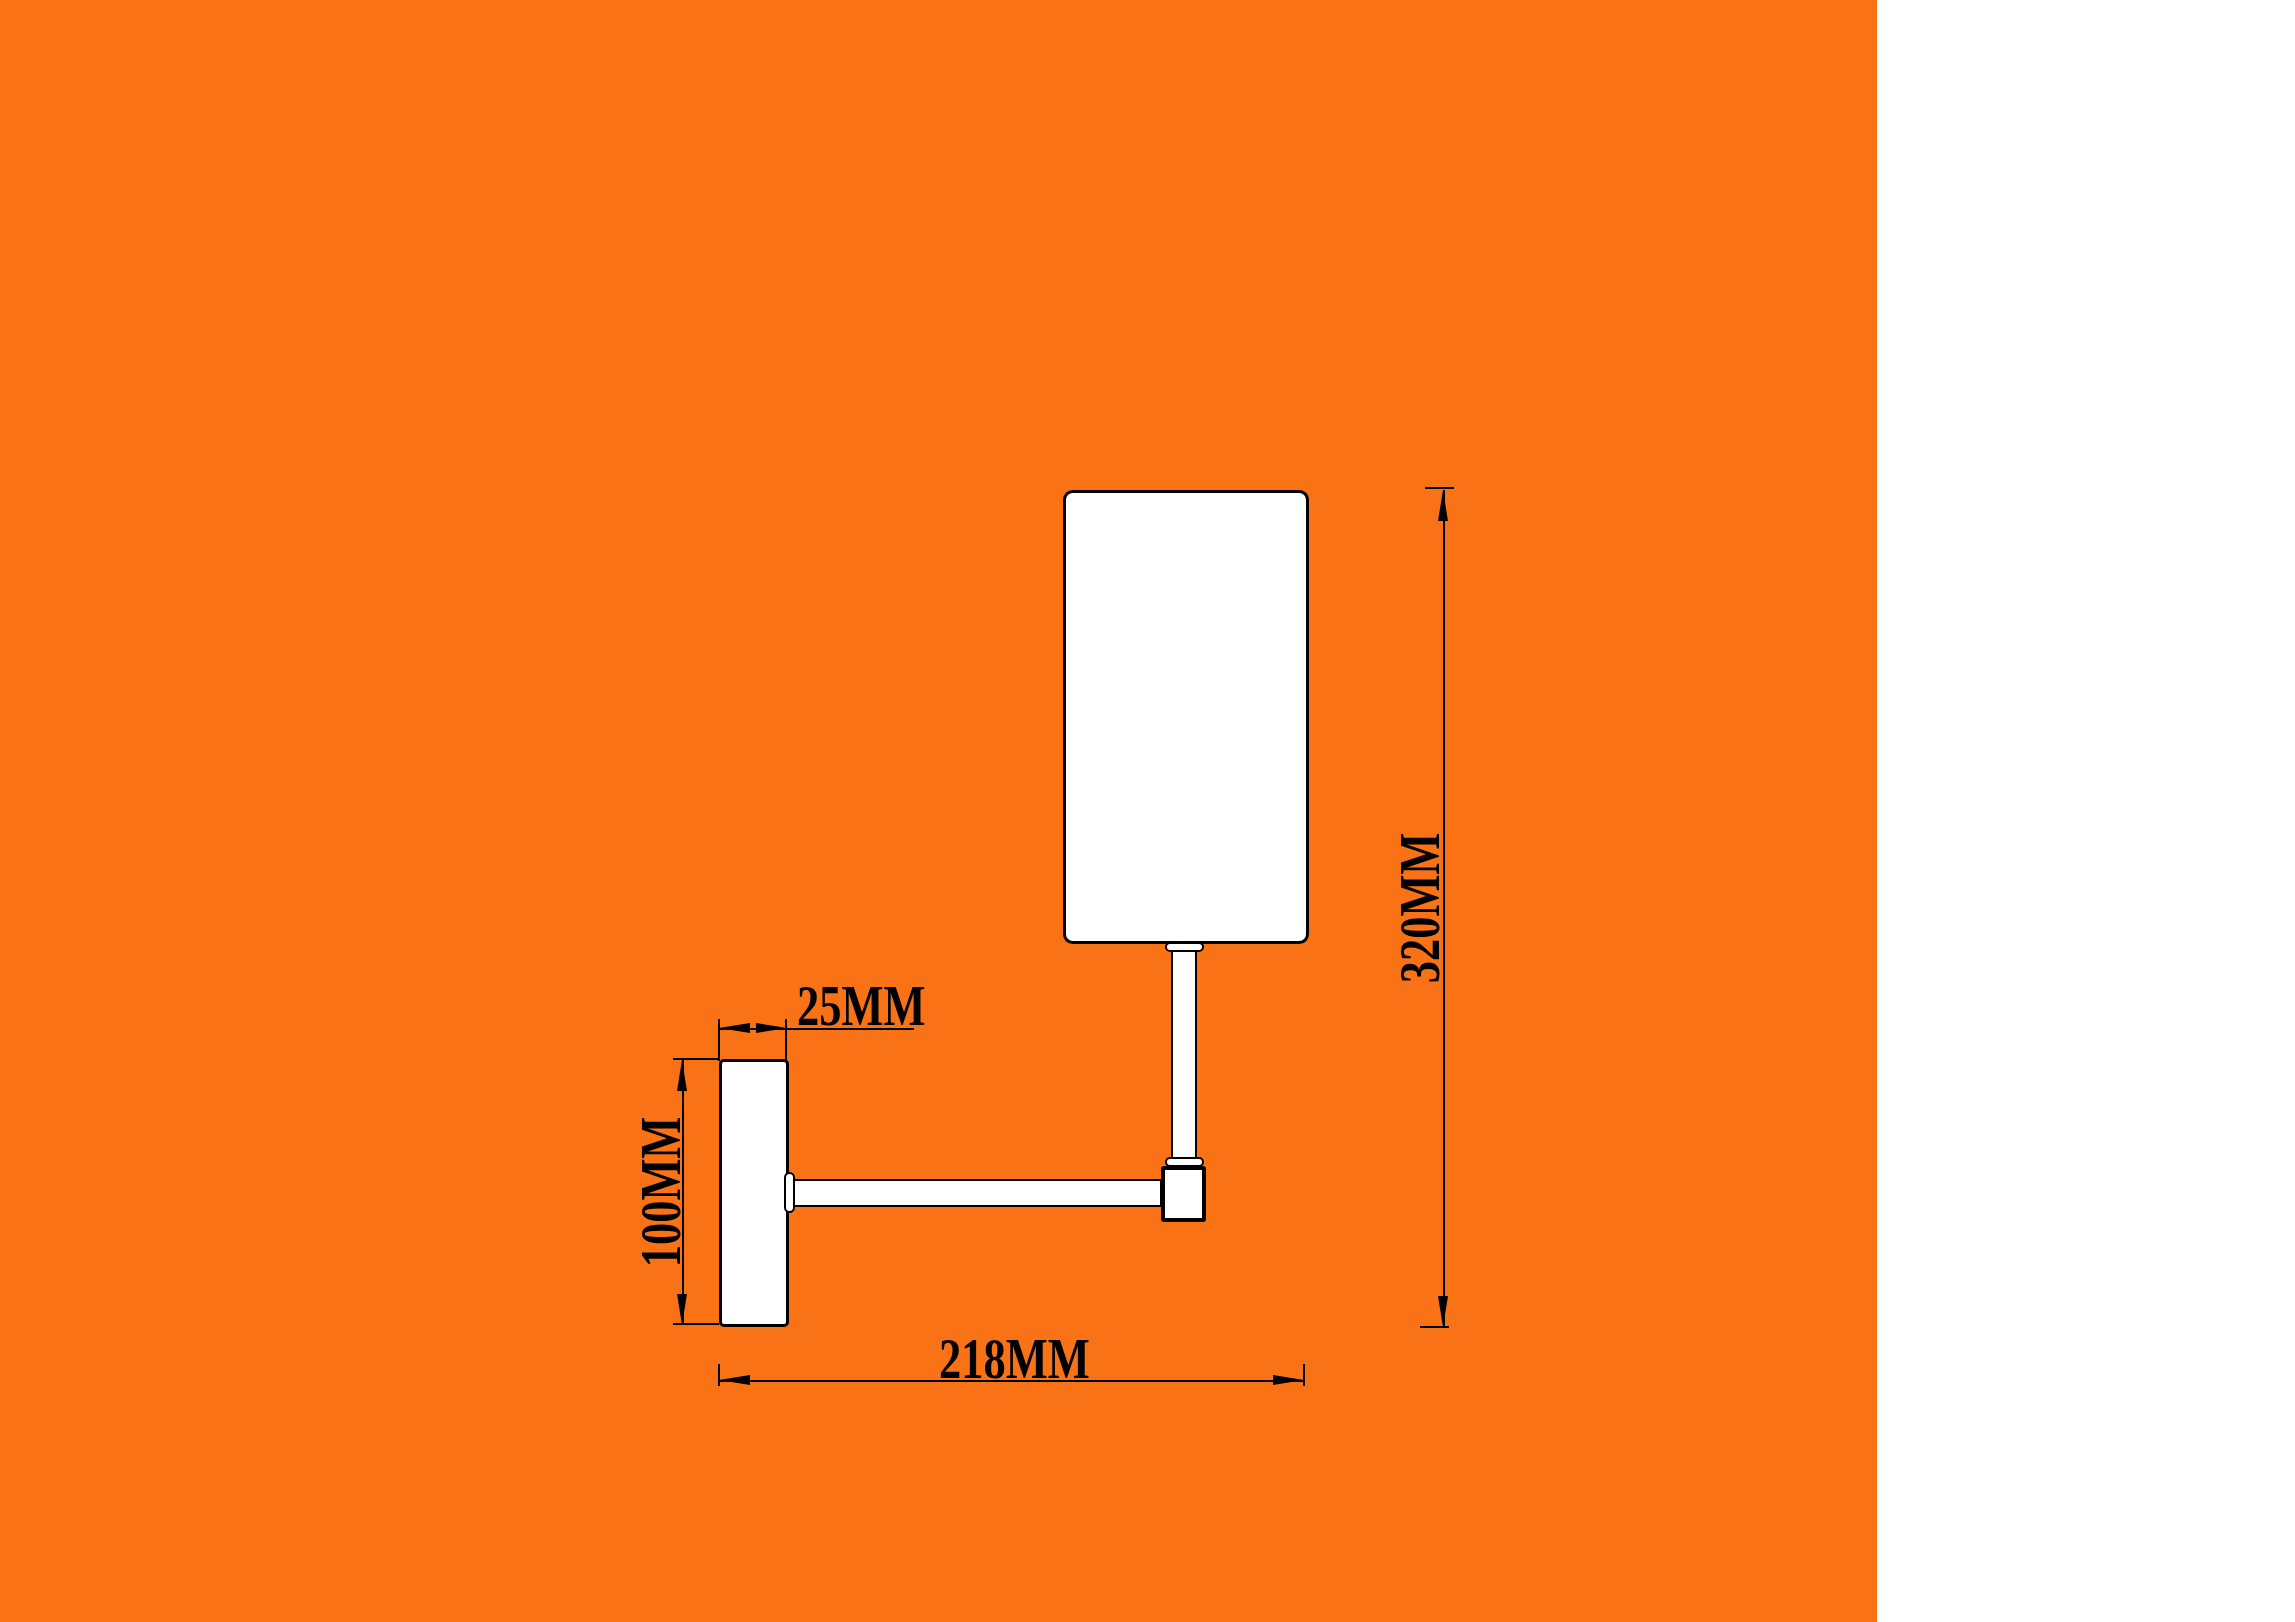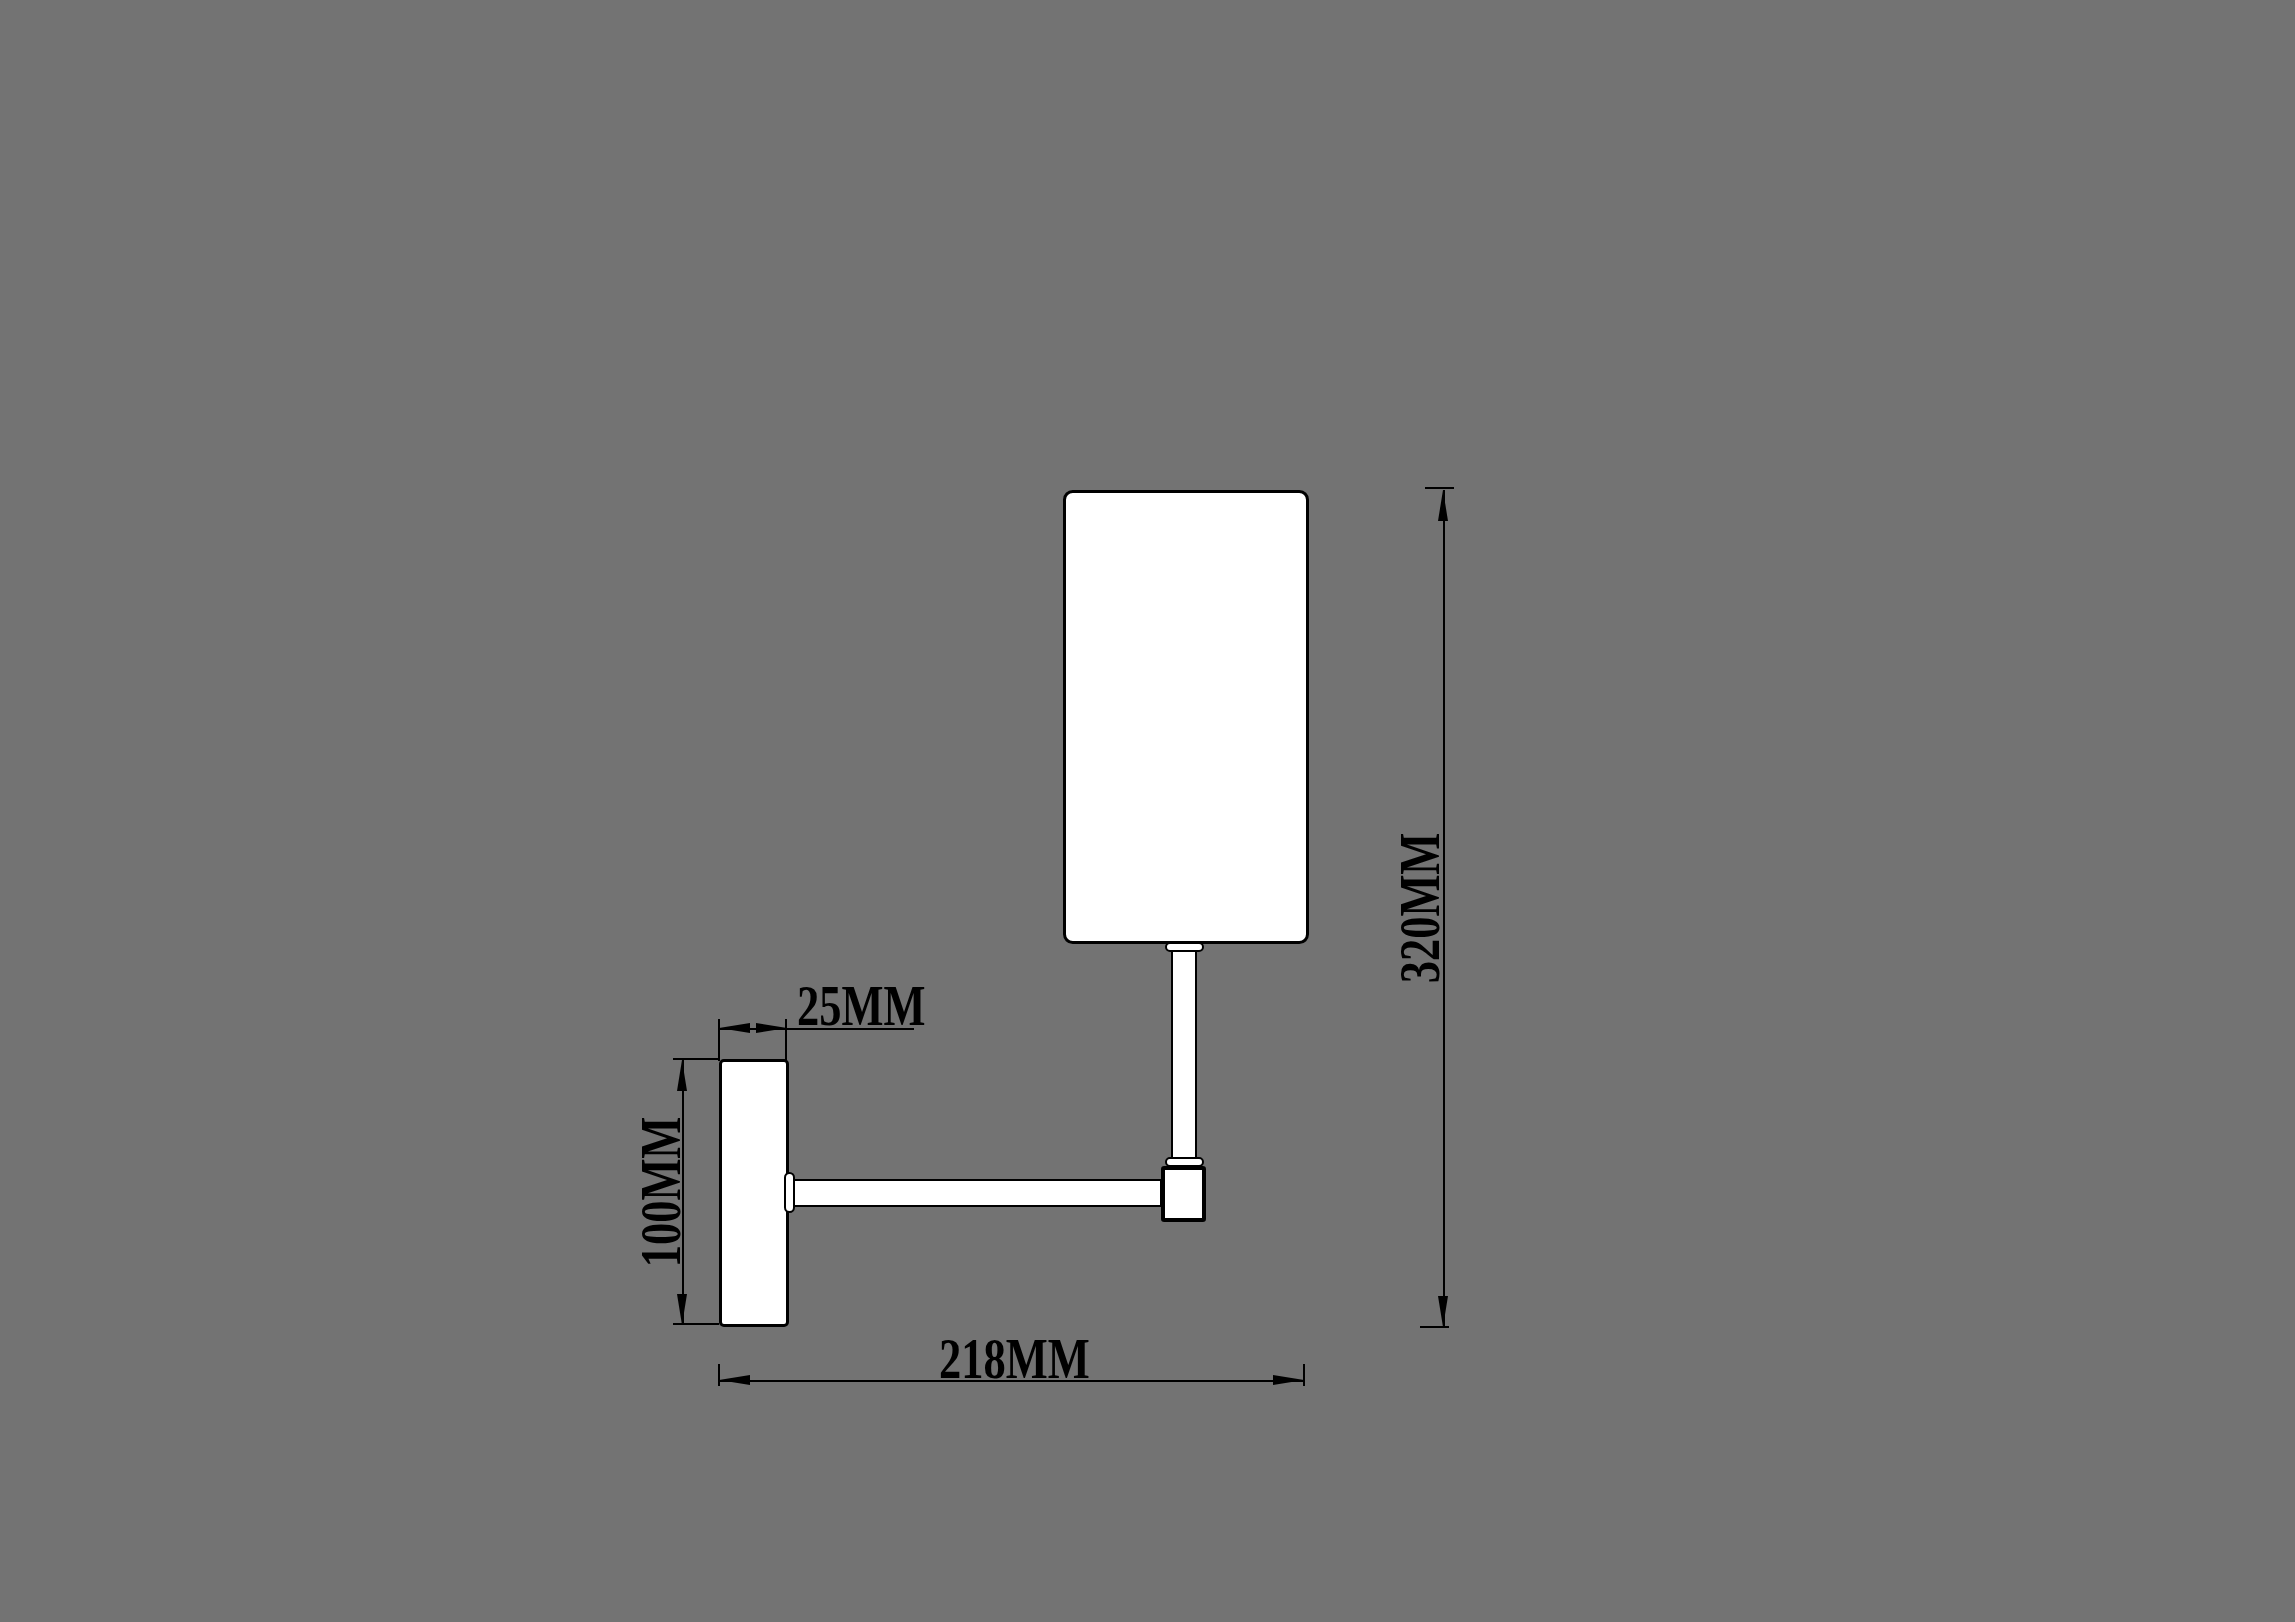--- a/index.html
+++ b/index.html
@@ -1,18 +1,18 @@
 <!DOCTYPE html>
 <html style="font-size:13px"><head>
 <meta charset="utf-8">
 <style>
   html,body{margin:0;padding:0;background:#ffffff;}
   body{width:2295px;height:1622px;position:relative;overflow:hidden;
        font-family:"Liberation Serif","DejaVu Serif",serif;}
-  .canvas{position:absolute;left:0;top:0;width:2295px;height:1622px;background:#737373;}
+  .canvas{position:absolute;left:0;top:0;width:1877px;height:1622px;background:#f97316;}
 
   
   .part{position:absolute;box-sizing:border-box;background:#ffffff;border:2.4px solid #000;}
   .shade{left:1063px;top:490px;width:246px;height:454px;border-width:3.2px;border-radius:9.7px;}
   .stem{left:1171px;top:949px;width:26px;height:213px;}
   .collar{border-radius:4.9px;}
   .collar-top{left:1165px;top:942px;width:39px;height:9.7px;}
   .collar-bottom{left:1165px;top:1157px;width:39px;height:9.7px;}
   .joint{left:1161px;top:1166px;width:45px;height:56px;border-width:4px;border-radius:3.2px;}
   .plate{left:719px;top:1059px;width:70px;height:268px;border-width:3.2px;border-radius:4.9px;}

